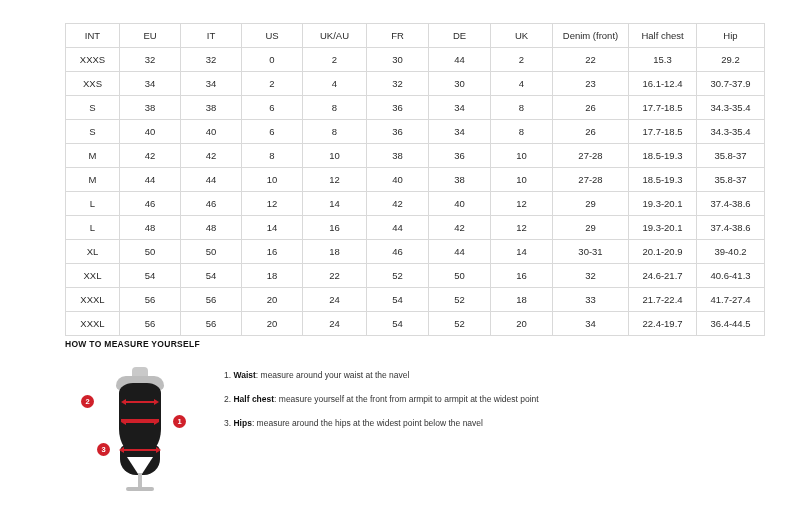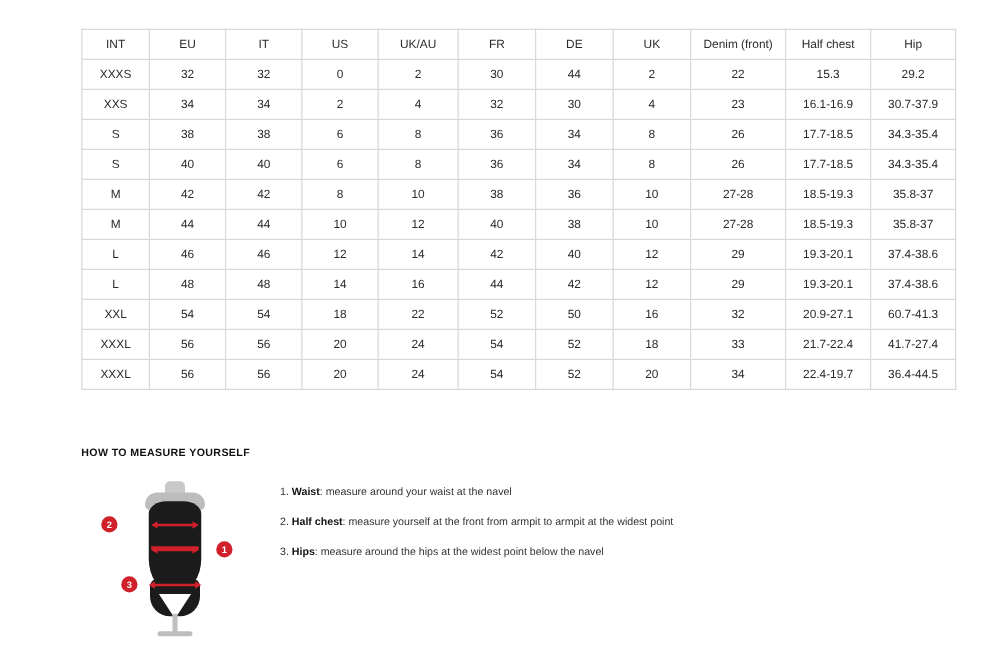--- a/index.html
+++ b/index.html
@@ -58,21 +58,21 @@
   col.c6 { width: 62px; }
   col.c7 { width: 62px; }
   col.c8 { width: 76px; }
   col.c9 { width: 68px; }
   col.c10 { width: 68px; }
 
   
   .measure-section {
     position: absolute;
     left: 65px;
-    top: 357px;
+    top: 339px;
     width: 670px;
   }
   .measure-title {
     font-size: 8.5px;
     font-weight: bold;
     letter-spacing: 0.3px;
     color: #111;
     margin-bottom: 10px;
   }
   .measure-body {
@@ -267,21 +267,21 @@
         <tr>
           <td>XXS</td>
           <td>34</td>
           <td>34</td>
           <td>2</td>
           <td>4</td>
           <td>32</td>
           <td>30</td>
           <td>4</td>
           <td>23</td>
-          <td>16.1-16.9</td>
+          <td>16.1-12.4</td>
           <td>30.7-37.9</td>
         </tr>
         <tr>
           <td>S</td>
           <td>38</td>
           <td>38</td>
           <td>6</td>
           <td>8</td>
           <td>36</td>
           <td>34</td>
@@ -349,31 +349,44 @@
           <td>14</td>
           <td>16</td>
           <td>44</td>
           <td>42</td>
           <td>12</td>
           <td>29</td>
           <td>19.3-20.1</td>
           <td>37.4-38.6</td>
         </tr>
         <tr>
+          <td>XL</td>
+          <td>50</td>
+          <td>50</td>
+          <td>16</td>
+          <td>18</td>
+          <td>46</td>
+          <td>44</td>
+          <td>14</td>
+          <td>30-31</td>
+          <td>20.1-20.9</td>
+          <td>39-40.2</td>
+        </tr>
+        <tr>
           <td>XXL</td>
           <td>54</td>
           <td>54</td>
           <td>18</td>
           <td>22</td>
           <td>52</td>
           <td>50</td>
           <td>16</td>
           <td>32</td>
-          <td>20.9-27.1</td>
-          <td>60.7-41.3</td>
+          <td>24.6-21.7</td>
+          <td>40.6-41.3</td>
         </tr>
         <tr>
           <td>XXXL</td>
           <td>56</td>
           <td>56</td>
           <td>20</td>
           <td>24</td>
           <td>54</td>
           <td>52</td>
           <td>18</td>

